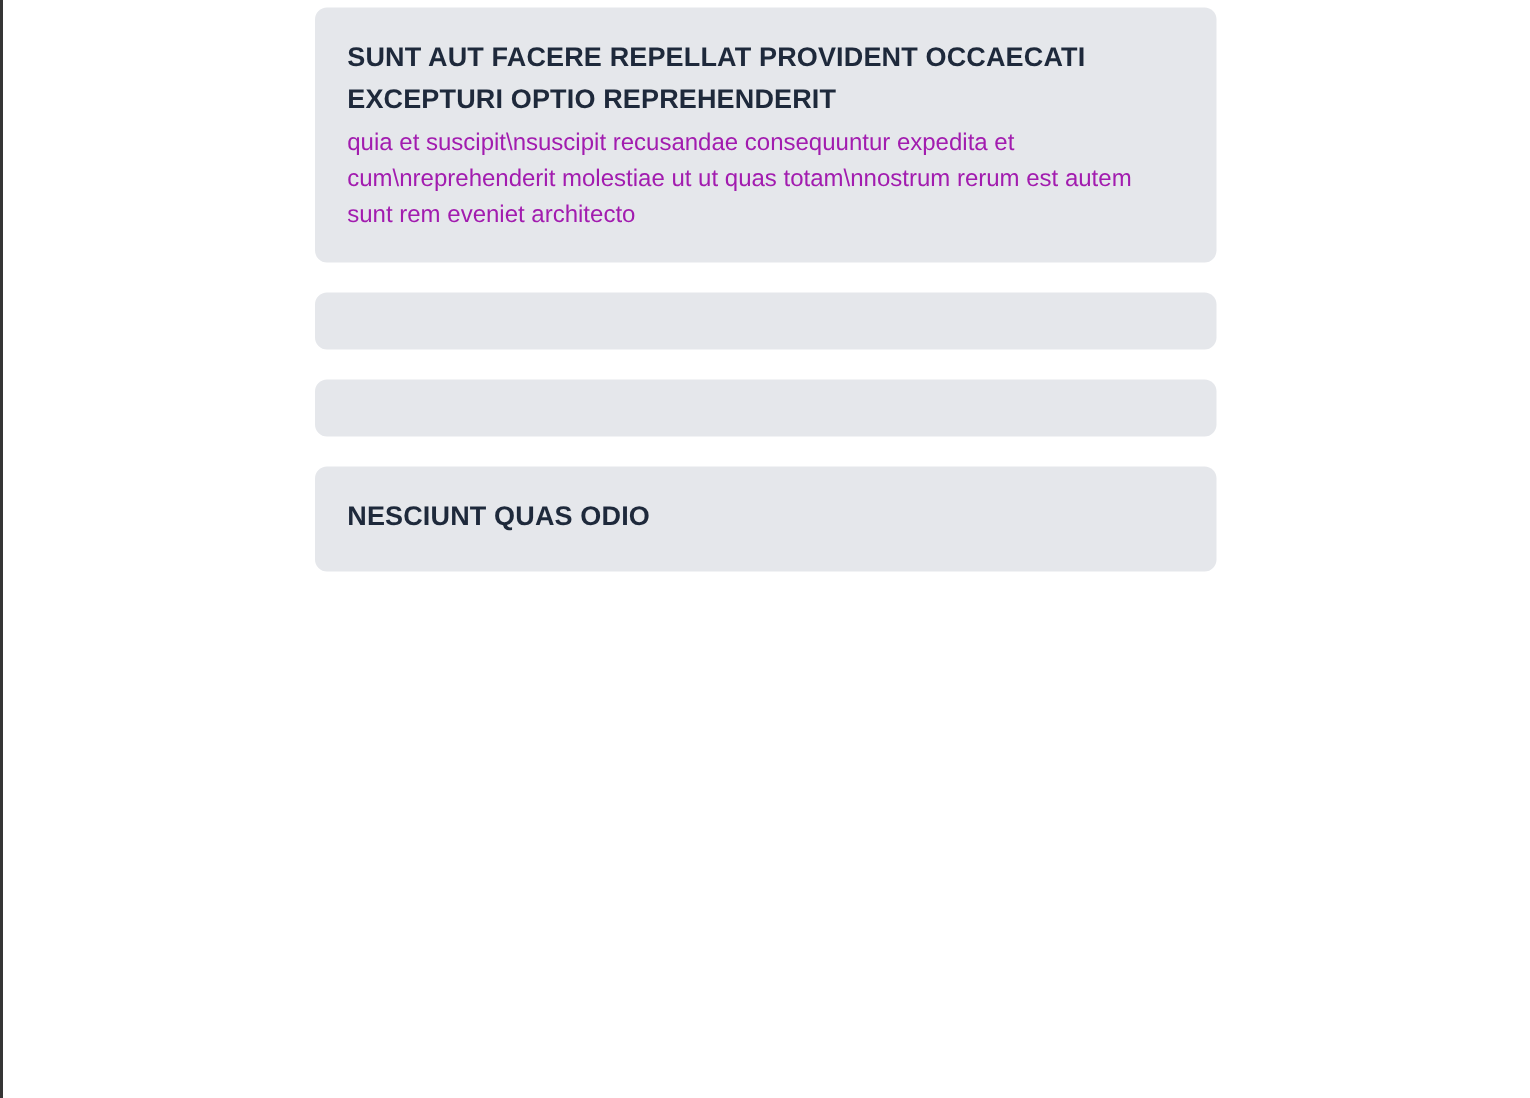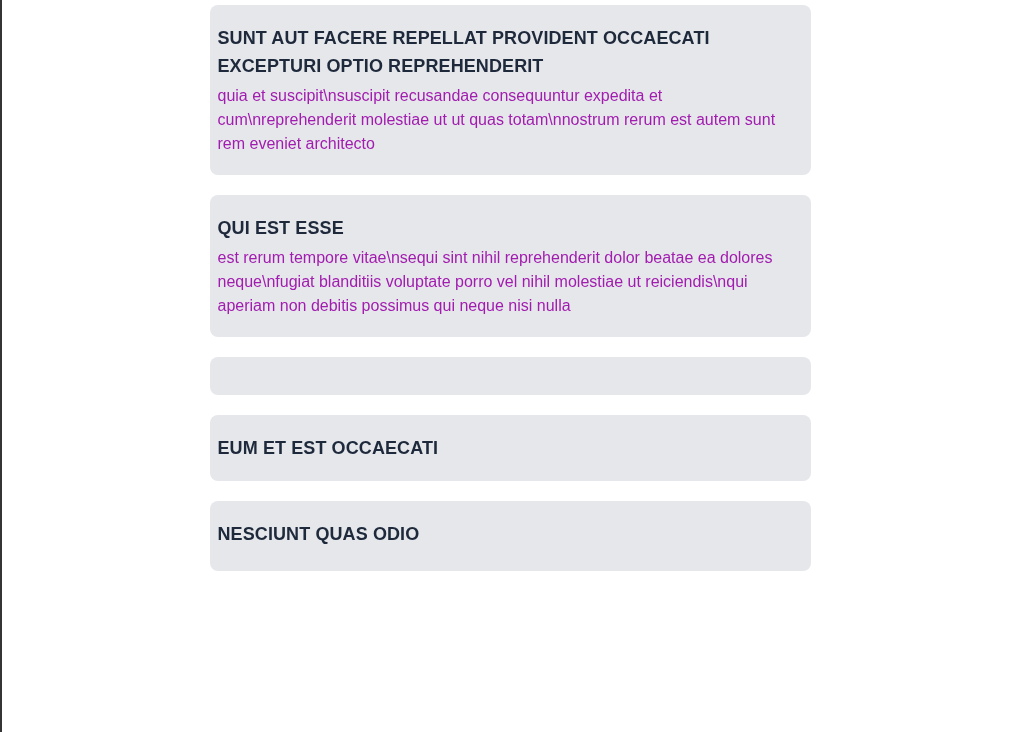--- a/index.html
+++ b/index.html
@@ -21,21 +21,21 @@
   }
   .posts-list {
     width: 601px;
     margin: 0 auto;
     padding-top: 5px;
     box-sizing: border-box;
   }
   .post-card {
     background: #e5e7eb;
     border-radius: 8px;
-    padding: 19px 8px;
+    padding: 19px 22px;
     margin-bottom: 20px;
     box-sizing: border-box;
   }
   .post-title {
     margin: 0;
     font-size: 18px;
     line-height: 28px;
     font-weight: bold;
     color: #1e293b;
     letter-spacing: 0.1px;
@@ -52,30 +52,25 @@
 
 <div class="window-left-edge"></div>
 
 <main class="posts-list">
 
   <article class="post-card">
     <h2 class="post-title">SUNT AUT FACERE REPELLAT PROVIDENT OCCAECATI EXCEPTURI OPTIO REPREHENDERIT</h2>
     <p class="post-body">quia et suscipit\nsuscipit recusandae consequuntur expedita et cum\nreprehenderit molestiae ut ut quas totam\nnostrum rerum est autem sunt rem eveniet architecto</p>
   </article>
 
-  <article class="post-card">
-    <h2 class="post-title">QUI EST ESSE</h2>
-    <p class="post-body">est rerum tempore vitae\nsequi sint nihil reprehenderit dolor beatae ea dolores neque\nfugiat blanditiis voluptate porro vel nihil molestiae ut reiciendis\nqui aperiam non debitis possimus qui neque nisi nulla</p>
-  </article>
 
   <article class="post-card">
   </article>
 
   <article class="post-card">
-    <h2 class="post-title">EUM ET EST OCCAECATI</h2>
   </article>
 
   <article class="post-card">
     <h2 class="post-title">NESCIUNT QUAS ODIO</h2>
     <p class="post-body"></p>
   </article>
 
 </main>
 
 </body></html>

